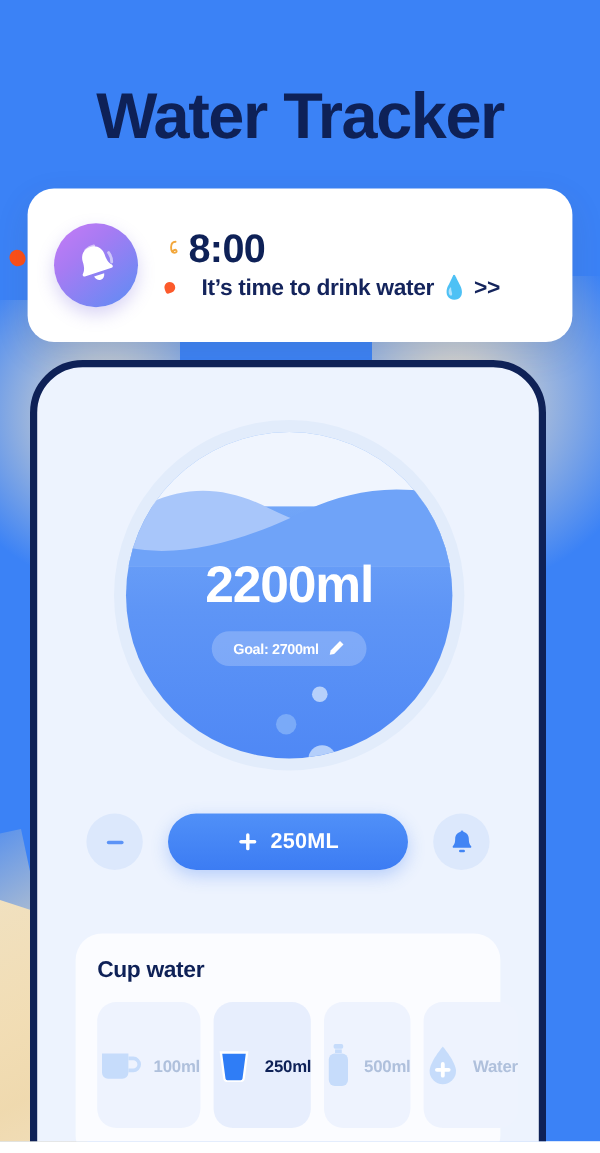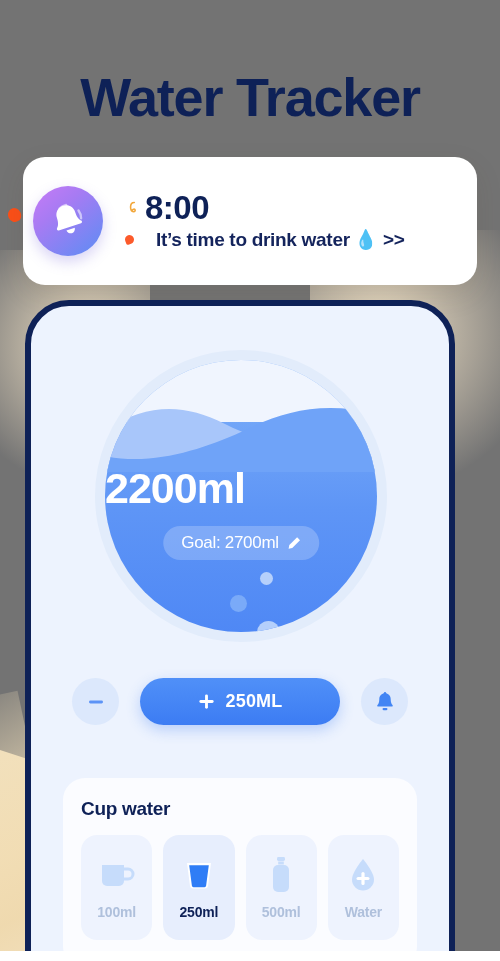--- a/index.html
+++ b/index.html
@@ -2,21 +2,21 @@
 <html><head>
 <meta charset="utf-8">
 <style>
   * { margin:0; padding:0; box-sizing:border-box; }
   html,body{
     width:500px; height:961px; overflow:hidden;
     font-family:"Liberation Sans", sans-serif;
   }
   #page{
     position:relative; width:500px; height:951px;
-    background:#737373; overflow:hidden;
+    background:#3b82f6; overflow:hidden;
   }
 
   
   .bg-wedge-left{
     position:absolute; left:-60px; top:760px;
     width:140px; height:260px;
     background:linear-gradient(135deg,#F6E4BF 0%, #EFD9AE 60%, #F3E3C6 100%);
     transform:rotate(18deg);
     border-radius:10px 40px 10px 10px;
     opacity:.95;
@@ -45,21 +45,21 @@
     font-size:54px; font-weight:bold; letter-spacing:-1.2px;
     color:#0E2157;
   }
 
   
   .notif-card{
     position:absolute; left:23px; top:157px;
     width:454px; height:128px;
     background:#FFFFFF; border-radius:22px;
     box-shadow:0 10px 28px rgba(90,70,40,.10);
-    display:flex; align-items:center; padding:0 10px;
+    display:flex; align-items:center; padding:0 22px;
   }
   .bell-badge{
     width:70px; height:70px; border-radius:50%; flex:0 0 auto;
     background:linear-gradient(140deg,#C77BF6 0%, #A77BF3 35%, #5B8DF4 100%);
     position:relative;
     box-shadow:0 6px 14px rgba(120,100,220,.28);
   }
   .bell-badge svg{ position:absolute; left:14px; top:14px; }
   .notif-text{ margin-left:22px; }
   .notif-time-row{ display:flex; align-items:center; gap:7px; }
@@ -111,31 +111,31 @@
     border-radius:50%; overflow:hidden;
     background:linear-gradient(180deg,#7FB1F9 0%, #5E95F6 55%, #4F88F5 100%);
   }
   .empty-top{
     position:absolute; left:0; top:0; width:100%; height:62px;
     background:#F0F5FE;
   }
   .wave-svg{ position:absolute; left:0; top:26px; width:272px; height:86px; }
   .amount{
     position:absolute; left:0; top:104px; width:100%;
-    font-size:43px; font-weight:bold;
+    text-align:center; font-size:43px; font-weight:bold;
     color:#FFFFFF; letter-spacing:-1px;
   }
   .goal-badge{
     position:absolute; left:50%; top:166px; transform:translateX(-50%);
     background:rgba(255,255,255,.22);
     border-radius:18px; padding:7px 18px;
     display:flex; align-items:center; gap:7px;
     white-space:nowrap;
   }
-  .goal-text{ font-size:17px; font-weight:normal; color:#FFFFFF; letter-spacing:-.3px; }
+  .goal-text{ font-size:12px; font-weight:bold; color:#FFFFFF; letter-spacing:-.3px; }
   .bubble{ position:absolute; border-radius:50%; }
   .b1{ left:155px; top:212px; width:13px; height:13px; background:#B6D0FB; }
   .b2{ left:125px; top:235px; width:17px; height:17px; background:#7AAAF8; }
   .b3{ left:152px; top:261px; width:23px; height:23px; background:#B4CFFB; }
 
   
   .controls{
     position:absolute; left:0; top:372px; width:418px;
     display:flex; align-items:center; justify-content:center; gap:21px;
   }
@@ -162,21 +162,21 @@
   }
   .cup-title{
     font-size:19px; font-weight:bold; color:#0E2157; letter-spacing:-.3px;
   }
   .cup-grid{
     margin-top:15px; display:flex; gap:11px;
   }
   .cup-item{
     flex:1; height:105px; border-radius:16px;
     background:#EEF3FE;
-    display:flex; flex-direction:column; align-items:center; justify-content:center;
+    display:flex; flex-direction:row; align-items:center; justify-content:center;
     gap:9px; cursor:pointer;
   }
   .cup-item.selected{ background:#E7EEFD; }
   .cup-label{
     font-size:14px; font-weight:bold; color:#AFC0DC; letter-spacing:-.2px;
   }
   .cup-item.selected .cup-label{ color:#0E2157; }
   .cup-icon{ height:40px; display:flex; align-items:center; justify-content:center; }
 </style>
 </head>

